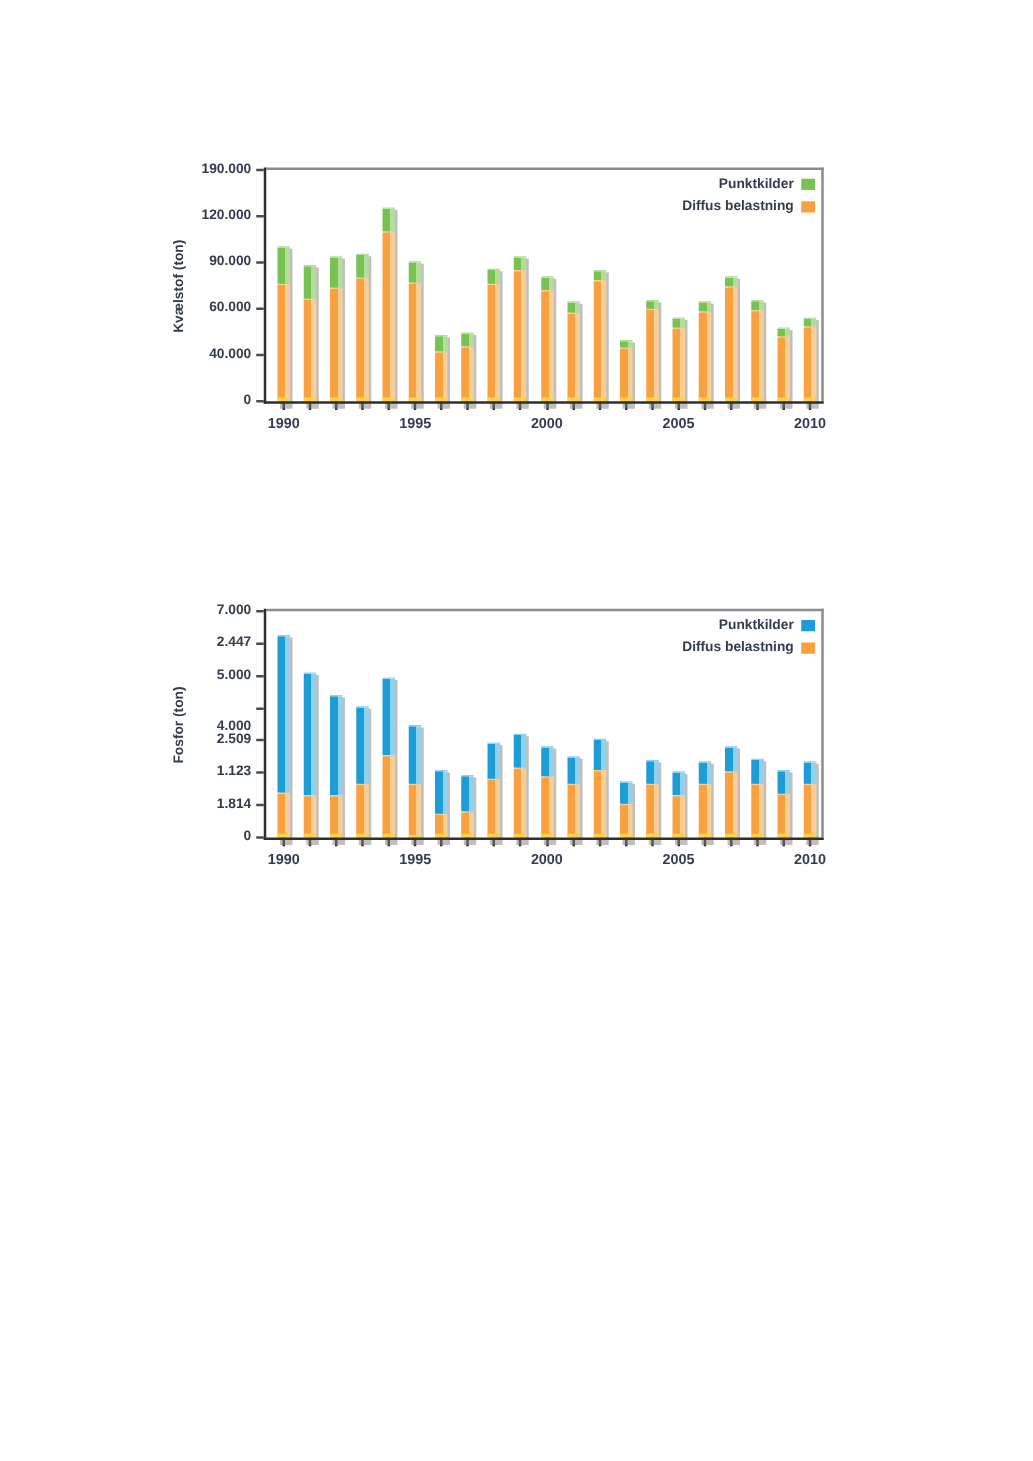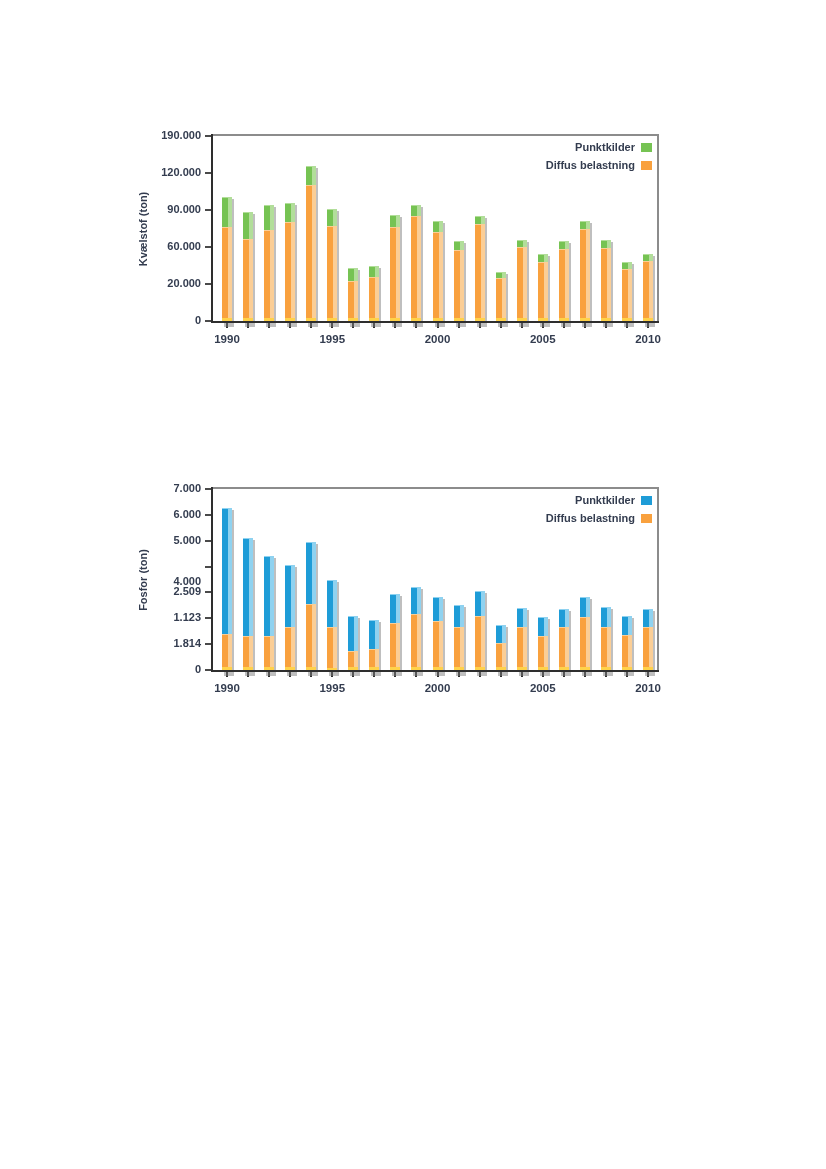--- a/index.html
+++ b/index.html
@@ -30,21 +30,21 @@
 <div class="page">
 
   <div class="y-title" style="left:143px;top:229px;">Kvælstof (ton)</div>
   <div class="plot" id="plot-0" style="left:213px;top:136px;width:446px;height:185px;">
       <div class="frame-line" style="left: 0px; top: -2px; width: 446px; height: 2px; background: rgb(140, 140, 140);"></div>
       <div class="frame-line" style="left: 444px; top: -2px; width: 2px; height: 187px; background: rgb(140, 140, 140);"></div>
       <div class="axis-line" style="left: -2px; top: -2px; width: 2px; height: 189px; background: rgb(46, 46, 46);"></div>
       <div class="ytick" style="left: -8px; top: 184px; width: 6px; height: 2px;"></div>
       <div class="ytick-label" style="left: -76px; top: 178px;">0</div>
       <div class="ytick" style="left: -8px; top: 147px; width: 6px; height: 2px;"></div>
-      <div class="ytick-label" style="left: -76px; top: 141px;">20.000</div>
+      <div class="ytick-label" style="left: -76px; top: 141px;">40.000</div>
       <div class="ytick" style="left: -8px; top: 110px; width: 6px; height: 2px;"></div>
       <div class="ytick-label" style="left: -76px; top: 104px;">60.000</div>
       <div class="ytick" style="left: -8px; top: 73px; width: 6px; height: 2px;"></div>
       <div class="ytick-label" style="left: -76px; top: 67px;">90.000</div>
       <div class="ytick" style="left: -8px; top: 36px; width: 6px; height: 2px;"></div>
       <div class="ytick-label" style="left: -76px; top: 30px;">120.000</div>
       <div class="ytick" style="left: -8px; top: -1px; width: 6px; height: 2px;"></div>
       <div class="ytick-label" style="left: -76px; top: -7px;">190.000</div>
       <div class="bar-shadow" style="left: 11px; top: 63.05px; width: 10px; height: 127.95px; z-index: 1; background: rgba(128, 128, 128, 0.5);"></div>
       <div class="xtick" style="left: 13px; top: 185px; width: 2px; height: 7px; z-index: 0;"></div>
@@ -222,21 +222,21 @@
       <div class="ytick-label" style="left: -76px; top: 148.143px;">1.814</div>
       <div class="ytick" style="left: -8px; top: 128.286px; width: 6px; height: 2px;"></div>
       <div class="ytick-label" style="left: -76px; top: 122.286px;">1.123</div>
       <div class="ytick" style="left: -8px; top: 102.429px; width: 6px; height: 2px;"></div>
       <div class="ytick-label" style="left: -76px; top: 96.4286px;">2.509</div>
       <div class="ytick" style="left: -8px; top: 76.5714px; width: 6px; height: 2px;"></div>
       <div class="ytick-label" style="left: -76px; top: 86px;">4.000</div>
       <div class="ytick" style="left: -8px; top: 50.7143px; width: 6px; height: 2px;"></div>
       <div class="ytick-label" style="left: -76px; top: 44.7143px;">5.000</div>
       <div class="ytick" style="left: -8px; top: 24.8571px; width: 6px; height: 2px;"></div>
-      <div class="ytick-label" style="left: -76px; top: 18.8571px;">6.000</div>
+      <div class="ytick-label" style="left: -76px; top: 18.8571px;">2.447</div>
       <div class="ytick" style="left: -8px; top: -1px; width: 6px; height: 2px;"></div>
       <div class="ytick-label" style="left: -76px; top: -7px;">7.000</div>
       <div class="bar-shadow" style="left: 11px; top: 21.3929px; width: 10px; height: 165.607px; z-index: 1; background: rgba(128, 128, 128, 0.5);"></div>
       <div class="xtick" style="left: 13px; top: 181px; width: 2px; height: 7px; z-index: 0;"></div>
       <div class="bar-stack" style="left: 9px; top: 19.3929px; width: 10px; height: 161.607px; z-index: 3;">
         <div class="bar-seg" style="bottom: 0px; height: 36.2px; background: linear-gradient(to right, rgb(249, 161, 62) 0%, rgb(249, 161, 62) 62%, rgb(251, 206, 150) 62%, rgb(251, 206, 150) 100%); border-top: 1px solid rgb(251, 206, 150); box-sizing: border-box;"></div>
         <div class="bar-seg" style="bottom: 36.2px; height: 125.407px; background: linear-gradient(to right, rgb(30, 156, 215) 0%, rgb(30, 156, 215) 62%, rgb(143, 210, 240) 62%, rgb(143, 210, 240) 100%); border-top: 1px solid rgb(143, 210, 240); box-sizing: border-box;"></div>
         <div class="bar-base" style="background: rgb(255, 210, 74);"></div>
       </div>
       <div class="bar-shadow" style="left: 32.05px; top: 51.1286px; width: 10px; height: 135.871px; z-index: 1; background: rgba(128, 128, 128, 0.5);"></div>

